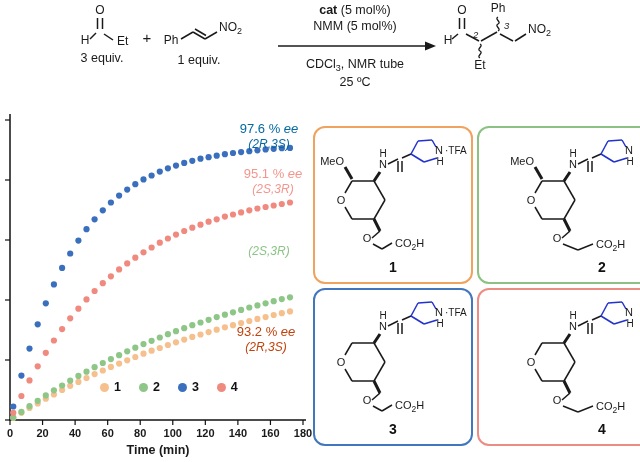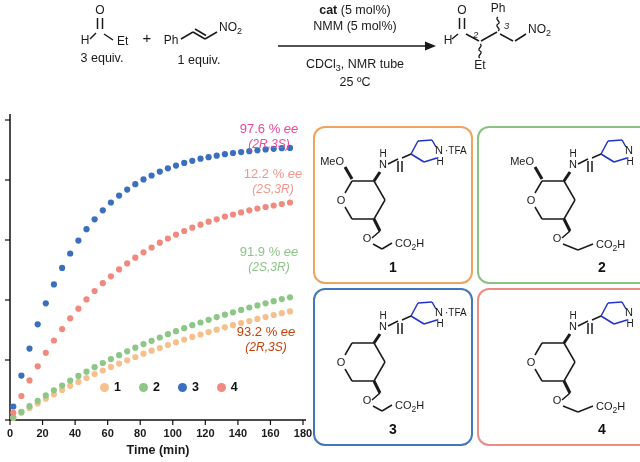--- a/index.html
+++ b/index.html
@@ -254,30 +254,29 @@
       <circle cx="241.1" cy="102.4" r="3.1" fill="#f08a7f"></circle>
       <circle cx="249.3" cy="100.3" r="3.1" fill="#f08a7f"></circle>
       <circle cx="257.4" cy="98.5" r="3.1" fill="#f08a7f"></circle>
       <circle cx="265.6" cy="97.0" r="3.1" fill="#f08a7f"></circle>
       <circle cx="273.7" cy="95.5" r="3.1" fill="#f08a7f"></circle>
       <circle cx="281.8" cy="94.0" r="3.1" fill="#f08a7f"></circle>
       <circle cx="290.0" cy="92.5" r="3.1" fill="#f08a7f"></circle>
       <text x="158" y="344" text-anchor="middle" font-size="12.5" font-weight="bold" fill="#111">Time (min)</text>
     </svg>
 
-  <div class="ann ann1" style="color: #ec4899;">
+  <div class="ann ann1" style="color: #0369a1;">
     <div><span>97.6 % </span><i>ee</i></div>
     <div class="config"><i>(2R,3S)</i></div>
   </div>
   <div class="ann ann2" style="color: rgb(242, 150, 142);">
-    <div><span>12.2 % </span><i>ee</i></div>
+    <div><span>95.1 % </span><i>ee</i></div>
     <div class="config"><i>(2S,3R)</i></div>
   </div>
   <div class="ann ann3" style="color: rgb(140, 196, 135);">
-    <div><span>91.9 % </span><i>ee</i></div>
     <div class="config"><i>(2S,3R)</i></div>
   </div>
   <div class="ann ann4" style="color: #c2410c;">
     <div><span>93.2 % </span><i>ee</i></div>
     <div class="config"><i>(2R,3S)</i></div>
   </div>
 
   <div class="legend">
     <span class="leg-item">
         <span class="leg-dot" style="background: rgb(246, 192, 142);"></span>

